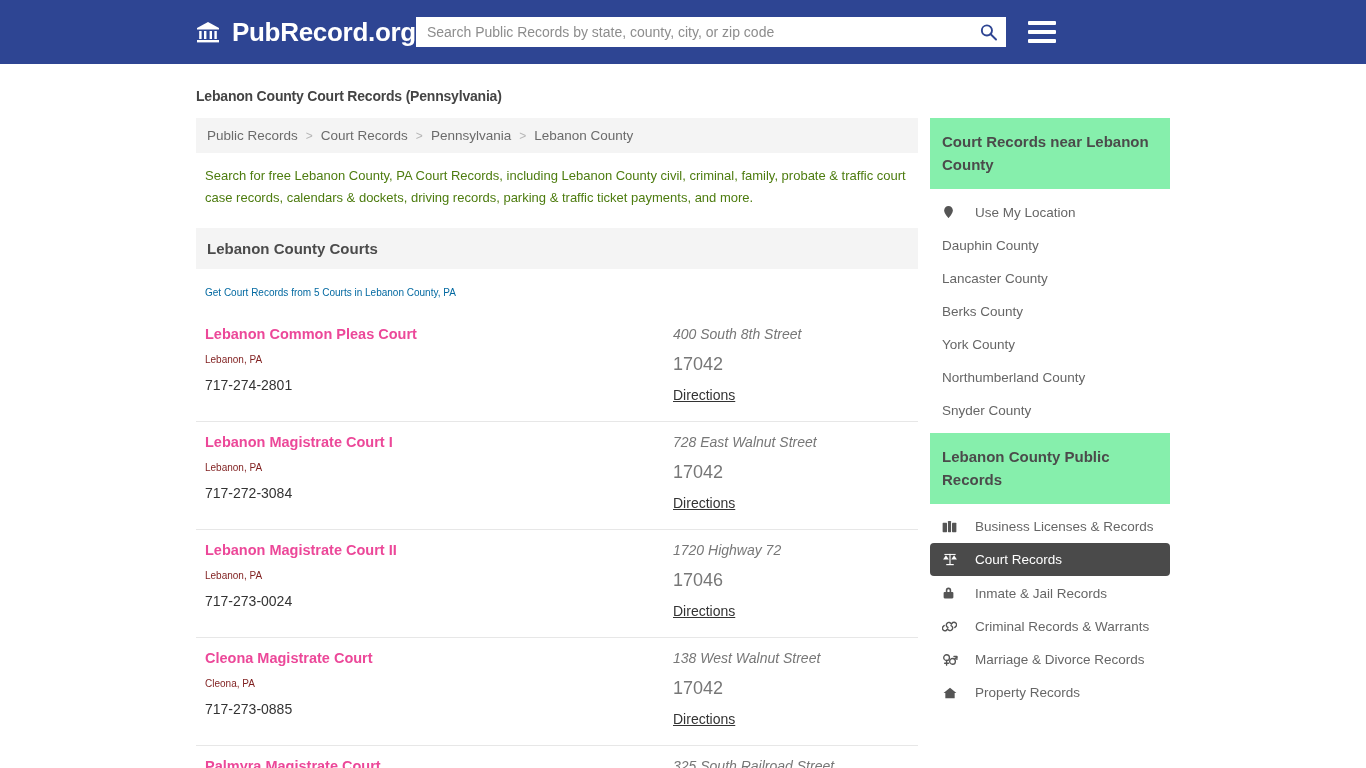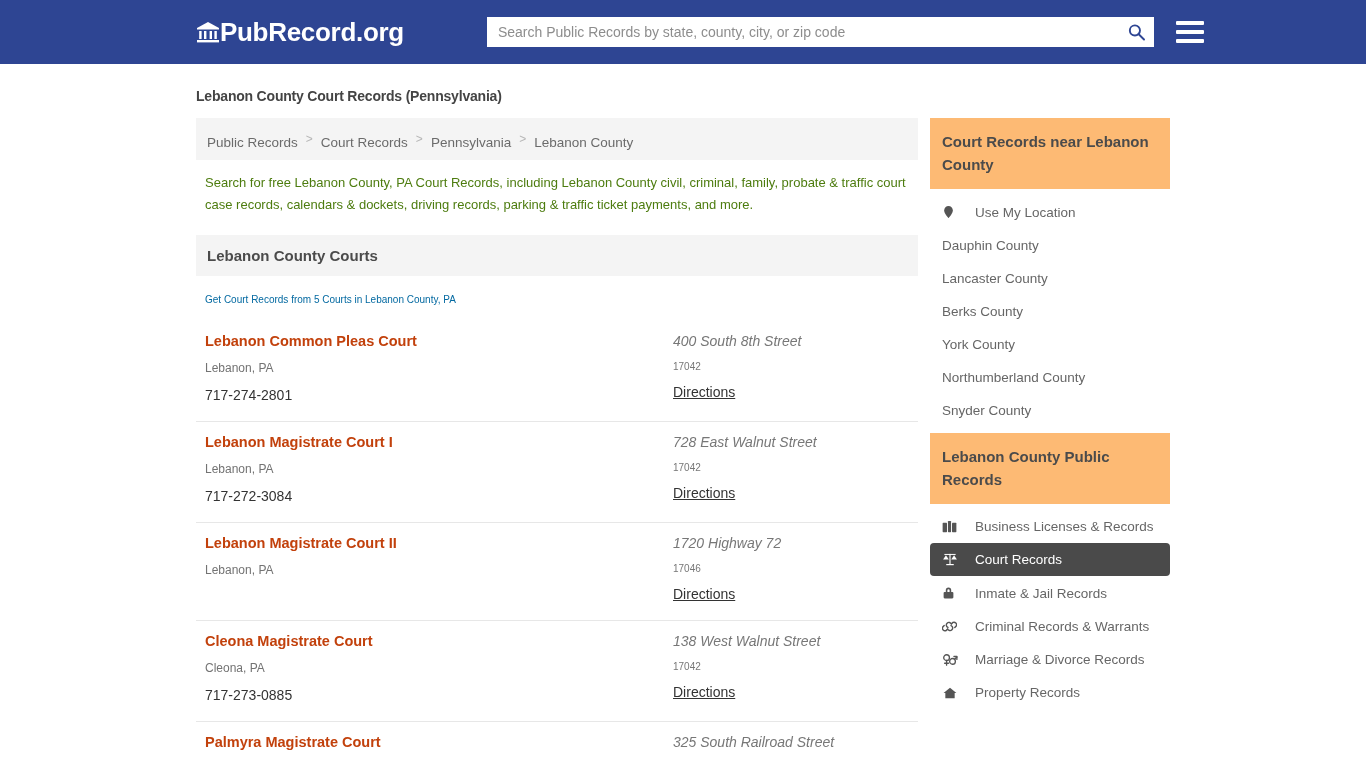--- a/index.html
+++ b/index.html
@@ -15,34 +15,33 @@
   .site-header {
     height: 64px;
     background: #2e4593;
     display: flex;
     align-items: center;
     padding: 0 0 0 196px;
   }
   .logo {
     display: flex;
     align-items: center;
-    gap: 0;
+    gap: 12px;
     color: #ffffff;
     font-size: 26px;
     font-weight: bold;
     letter-spacing: -0.3px;
     white-space: nowrap;
     cursor: pointer;
   }
   .logo-icon { display: block; line-height: 0; }
 
   .search-wrap {
     position: relative;
-    margin-left: 83px;
-    width: 667px;
+    width: 590px;
     height: 30px;
   }
   .search-input {
     width: 100%;
     height: 30px;
     border: 1px solid #ffffff;
     background: #ffffff;
     outline: none;
     font-family: "Liberation Sans", sans-serif;
     font-size: 14px;
@@ -102,21 +101,20 @@
     font-size: 13.5px;
     color: #6b6b6b;
     display: flex;
     align-items: center;
     flex-wrap: wrap;
   }
   .breadcrumb a {
     color: #6b6b6b;
     text-decoration: none;
     cursor: pointer;
-    margin-top: 7px;
   }
   .breadcrumb .sep {
     color: #b6b6b6;
     margin: 0 8px;
     font-size: 12px;
   }
 
   .intro {
     font-size: 13px;
     line-height: 1.72;
@@ -144,55 +142,55 @@
     display: flex;
     padding: 12px 9px 18px 9px;
     border-top: 1px solid #e7e7e7;
   }
   .court-row:first-of-type { border-top: none; }
   .court-left { width: 468px; flex: 0 0 468px; }
   .court-right { flex: 1; }
   .court-name {
     font-size: 14.5px;
     font-weight: bold;
-    color: #c2410c;
+    color: #ec4899;
     margin-bottom: 12px;
     cursor: pointer;
   }
   .court-city {
-    font-size: 12px;
-    color: #737373;
+    font-size: 10px;
+    color: #7f1d1d;
     margin-bottom: 12px;
   }
   .court-phone {
     font-size: 14px;
     color: #333;
   }
   .court-street {
     font-size: 14px;
     color: #777;
     margin-bottom: 12px;
     font-style: italic;
   }
   .court-zip {
-    font-size: 10px;
+    font-size: 18px;
     color: #777;
     margin-bottom: 12px;
   }
   .court-directions {
     font-size: 14px;
     color: #333;
     text-decoration: underline;
     cursor: pointer;
   }
 
   
   .side-box { margin-bottom: 6px; }
   .side-head {
-    background: #fdba74;
+    background: #86efac;
     padding: 13px 12px;
     font-size: 15px;
     font-weight: bold;
     color: #4b4b4b;
     line-height: 1.5;
   }
   .side-list { padding: 6px 0 0 0; }
   .side-item {
     display: flex;
     align-items: center;
@@ -292,20 +290,21 @@
             <div class="court-right">
               <div class="court-street">728 East Walnut Street</div>
               <div class="court-zip">17042</div>
               <div class="court-directions">Directions</div>
             </div>
           </div>
           <div class="court-row">
             <div class="court-left">
               <div class="court-name">Lebanon Magistrate Court II</div>
               <div class="court-city">Lebanon, PA</div>
+              <div class="court-phone">717-273-0024</div>
             </div>
             <div class="court-right">
               <div class="court-street">1720 Highway 72</div>
               <div class="court-zip">17046</div>
               <div class="court-directions">Directions</div>
             </div>
           </div>
           <div class="court-row">
             <div class="court-left">
               <div class="court-name">Cleona Magistrate Court</div>

